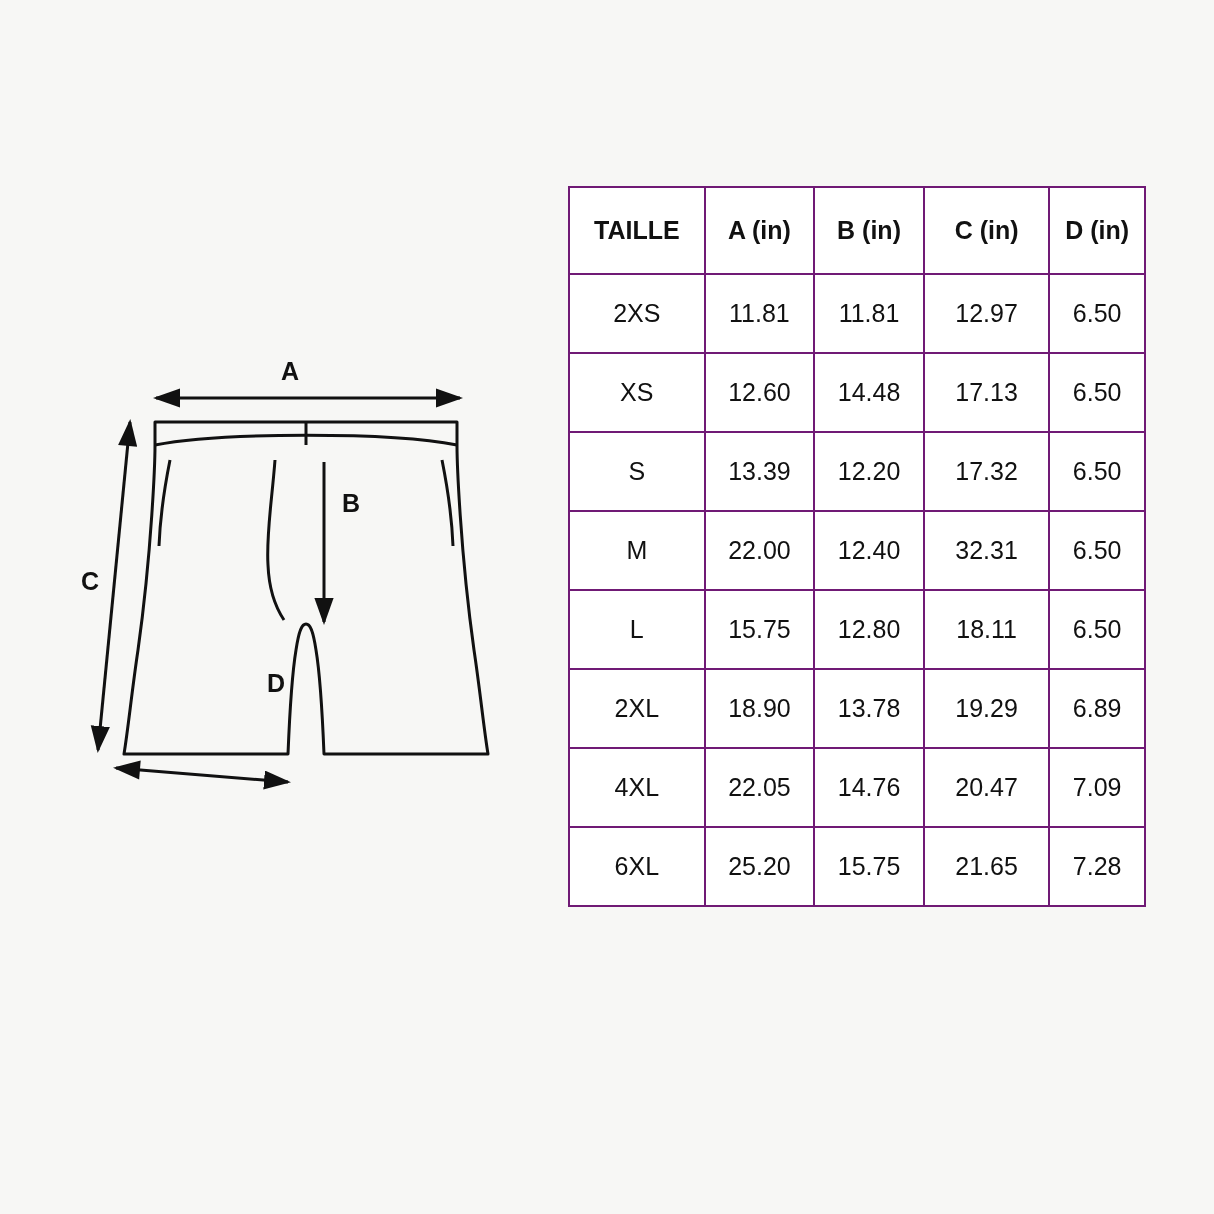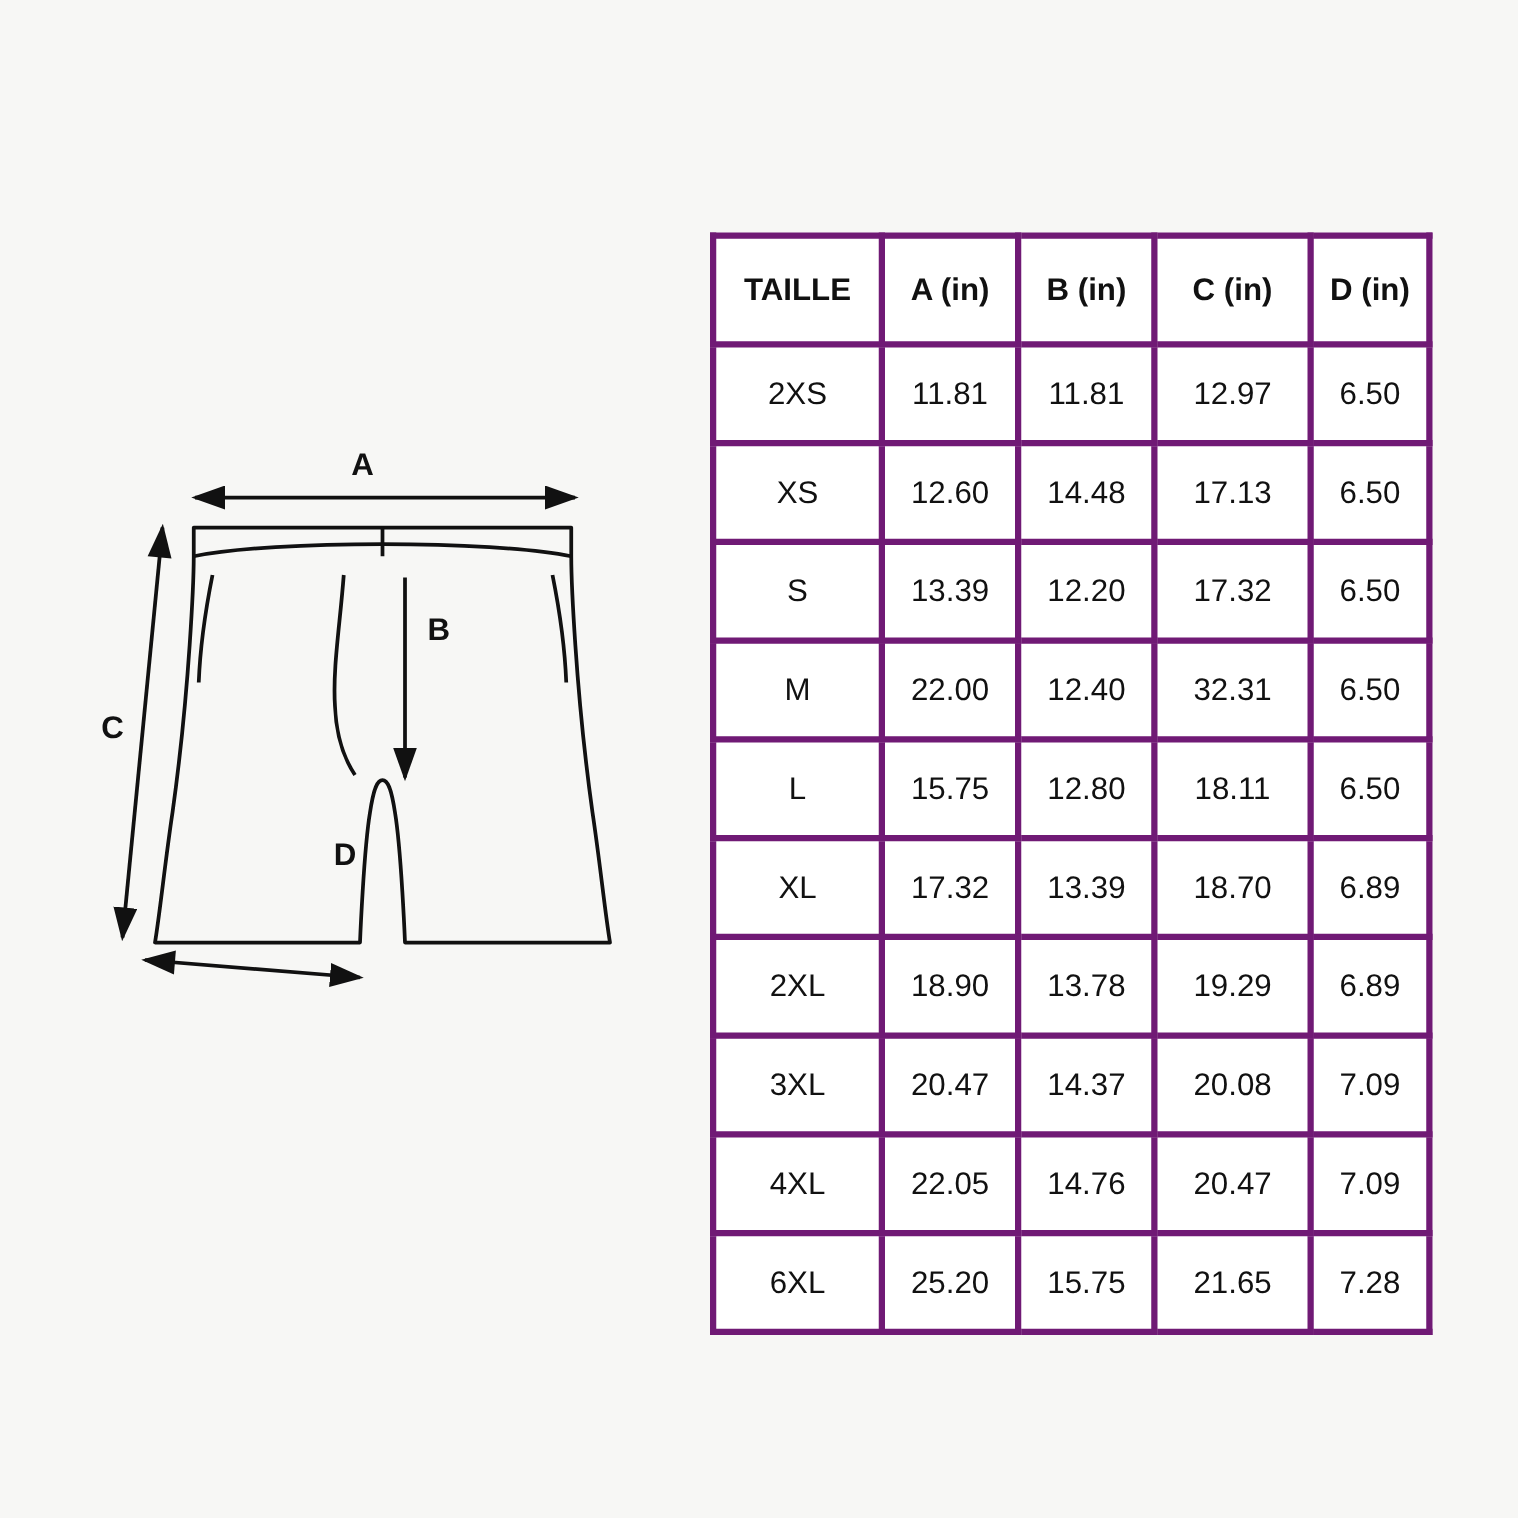--- a/index.html
+++ b/index.html
@@ -45,21 +45,21 @@
     top: 186px;
     width: 578px;
   }
   table.size-table {
     border-collapse: collapse;
     width: 578px;
     background: #ffffff;
   }
   table.size-table th,
   table.size-table td {
-    border: 5px solid #701a75;
+    border: 2px solid #701a75;
     text-align: center;
     font-size: 25px;
     color: #111111;
     font-family: "Liberation Sans", sans-serif;
     font-weight: normal;
     height: 79px;
     padding: 0;
     box-sizing: border-box;
     margin-top: 41px;
   }
@@ -184,41 +184,27 @@
           <td>6.50</td>
         </tr>
         <tr>
           <td>L</td>
           <td>15.75</td>
           <td>12.80</td>
           <td>18.11</td>
           <td>6.50</td>
         </tr>
         <tr>
-          <td>XL</td>
-          <td>17.32</td>
-          <td>13.39</td>
-          <td>18.70</td>
-          <td>6.89</td>
-        </tr>
-        <tr>
           <td>2XL</td>
           <td>18.90</td>
           <td>13.78</td>
           <td>19.29</td>
           <td>6.89</td>
         </tr>
         <tr>
-          <td>3XL</td>
-          <td>20.47</td>
-          <td>14.37</td>
-          <td>20.08</td>
-          <td>7.09</td>
-        </tr>
-        <tr>
           <td>4XL</td>
           <td>22.05</td>
           <td>14.76</td>
           <td>20.47</td>
           <td>7.09</td>
         </tr>
         <tr>
           <td>6XL</td>
           <td>25.20</td>
           <td>15.75</td>

